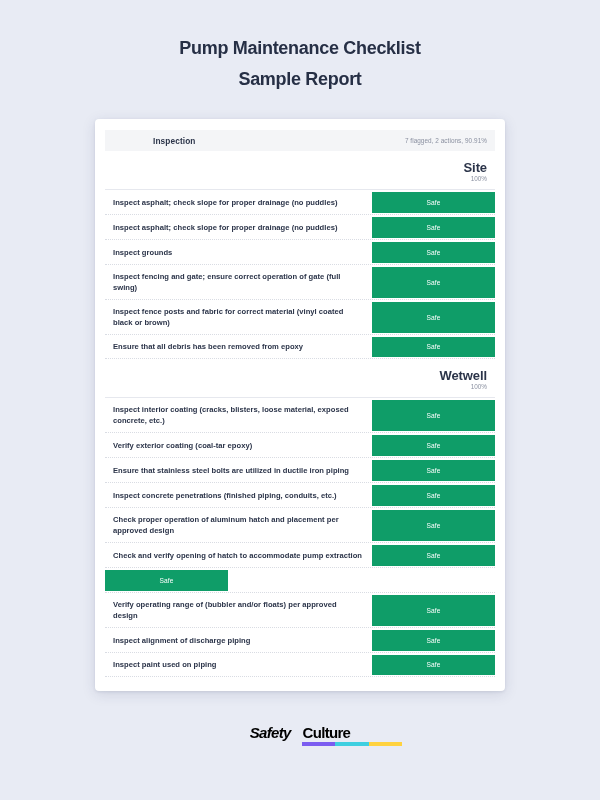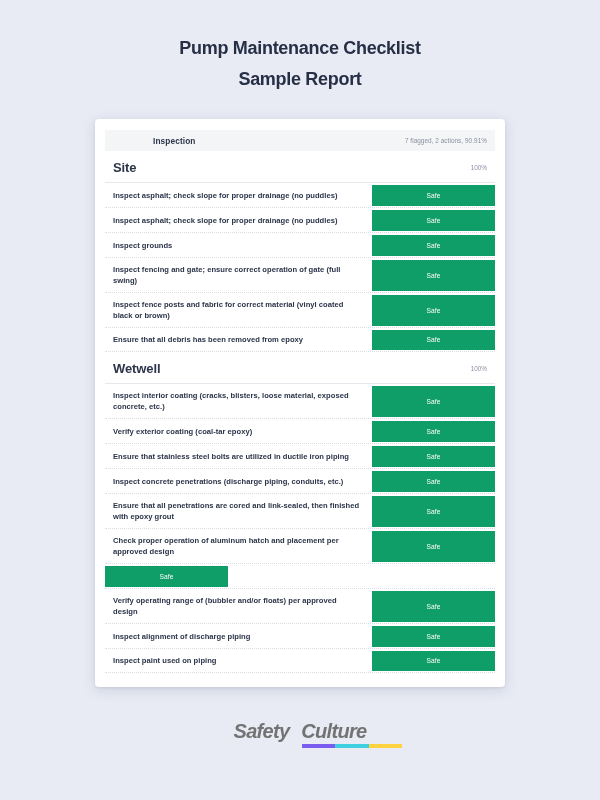--- a/index.html
+++ b/index.html
@@ -67,23 +67,24 @@
   }
   .inspection-bar .meta {
     font-size: 6.4px;
     color: #8a90a0;
     letter-spacing: 0.05px;
   }
 
   
   .section-header {
     display: flex;
-    align-items: center;
+    align-items: flex-end;
     justify-content: space-between;
     padding: 9px 18px 7px 18px;
+    flex-direction: column;
   }
   .section-header .name {
     font-size: 13px;
     font-weight: bold;
     color: #2b3449;
     letter-spacing: -0.1px;
   }
   .section-header .pct {
     font-size: 6.4px;
     color: #8a90a0;
@@ -136,31 +137,30 @@
   .footer {
     margin-top: 33px;
     display: flex;
     flex-direction: column;
     align-items: center;
   }
   .logo {
     position: relative;
     display: inline-flex;
     align-items: baseline;
-    color: #737373;
-    font-size: 20px;
+    color: #000000;
+    font-size: 15px;
     letter-spacing: -0.7px;
   }
   .logo .safety {
     font-weight: bold;
     font-style: italic;
   }
   .logo .culture {
     font-weight: bold;
-    font-style: italic;
     margin-left: 12px;
   }
   .logo-underline {
     position: relative;
     left: 52px;
     margin-top: 1px;
     display: flex;
     width: 100px;
     height: 3.5px;
   }
@@ -243,33 +243,33 @@
               <div class="badge" style="background: rgb(15, 157, 104);">Safe</div>
             </div>
           </div>
           <div class="row">
             <div class="text">Ensure that stainless steel bolts are utilized in ductile iron piping</div>
             <div class="badge-cell">
               <div class="badge" style="background: rgb(15, 157, 104);">Safe</div>
             </div>
           </div>
           <div class="row">
-            <div class="text">Inspect concrete penetrations (discharge piping, conduits, etc.)</div>
-            <div class="badge-cell">
-              <div class="badge" style="background: rgb(15, 157, 104);">Safe</div>
-            </div>
-          </div>
-          <div class="row">
-            <div class="text">Ensure that all penetrations are cored and link-sealed, then finished with epoxy grout</div>
+            <div class="text">Inspect concrete penetrations (finished piping, conduits, etc.)</div>
             <div class="badge-cell">
               <div class="badge" style="background: rgb(15, 157, 104);">Safe</div>
             </div>
           </div>
           <div class="row">
             <div class="text">Check proper operation of aluminum hatch and placement per approved design</div>
+            <div class="badge-cell">
+              <div class="badge" style="background: rgb(15, 157, 104);">Safe</div>
+            </div>
+          </div>
+          <div class="row">
+            <div class="text">Check and verify opening of hatch to accommodate pump extraction</div>
             <div class="badge-cell">
               <div class="badge" style="background: rgb(15, 157, 104);">Safe</div>
             </div>
           </div>
           <div class="row">
             <div class="badge-cell">
               <div class="badge" style="background: rgb(15, 157, 104);">Safe</div>
             </div>
           </div>
           <div class="row">

